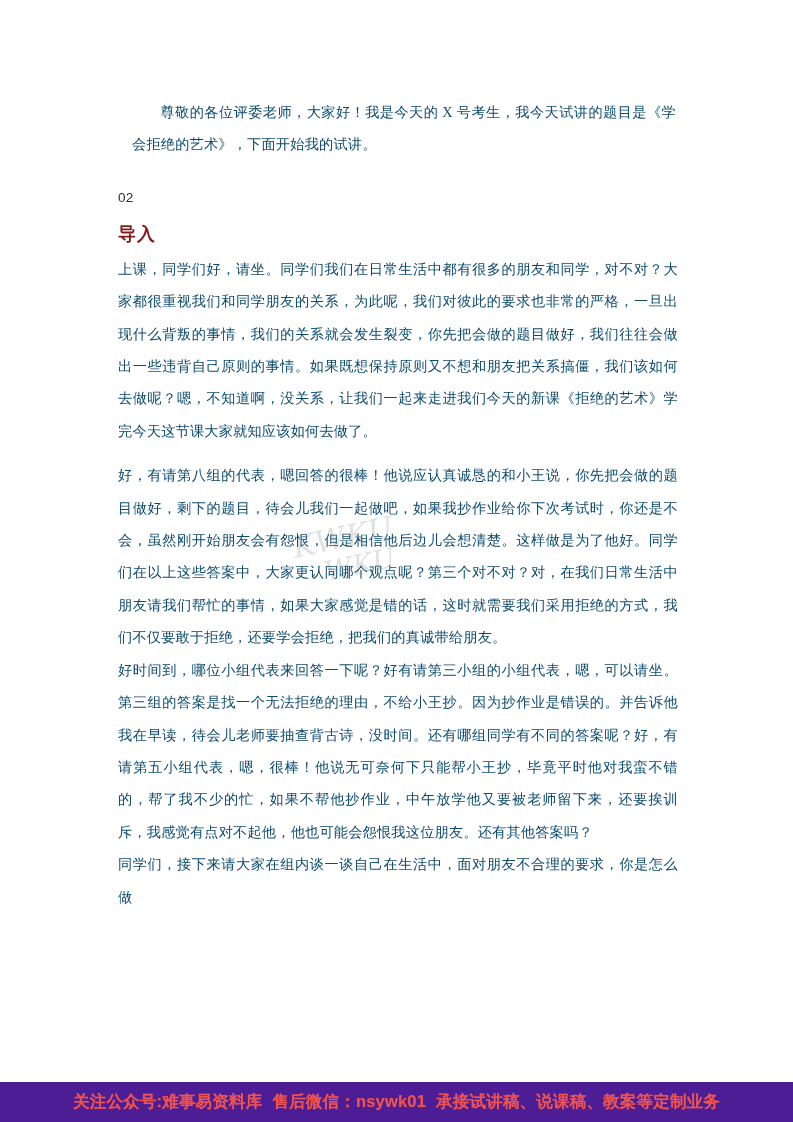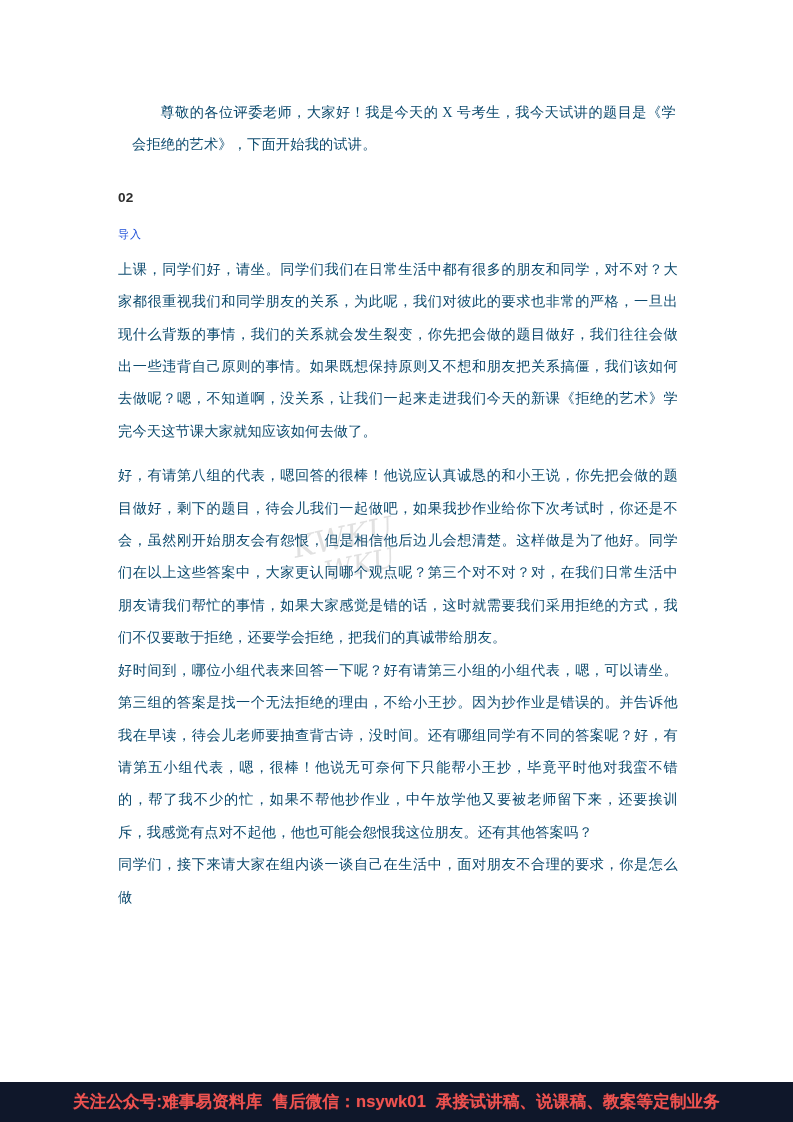--- a/index.html
+++ b/index.html
@@ -71,45 +71,45 @@
   .para.indent {
     text-indent: 2em;
     padding-left: 14px;
     padding-right: 2px;
   }
 
   .heading-num {
     margin: 16px 0 0 0;
     font-size: 13.6px;
     line-height: 30px;
-    font-weight: bold;
+    font-weight: normal;
     font-family: "Liberation Sans", sans-serif;
     color: #2d2d2d;
     letter-spacing: .3px;
   }
   .heading-title {
     margin: 6px 0 4px 0;
-    font-size: 11px;
+    font-size: 18px;
     line-height: 30px;
-    font-weight: normal;
-    color: #1d4ed8;
+    font-weight: bold;
+    color: #7f1d1d;
     letter-spacing: 1px;
   }
 
   .gap-sm { height: 6px; }
   .gap-md { height: 12px; }
 
   
   .footer-banner {
     position: absolute;
     left: 0;
     bottom: 0;
     width: 793px;
     height: 40px;
-    background: #0f172a;
+    background: #4c1d95;
     display: flex;
     align-items: center;
     justify-content: center;
     z-index: 5;
     overflow: hidden;
   }
   .footer-text {
     font-family: "Liberation Sans", sans-serif;
     font-weight: bold;
     font-size: 16.5px;

